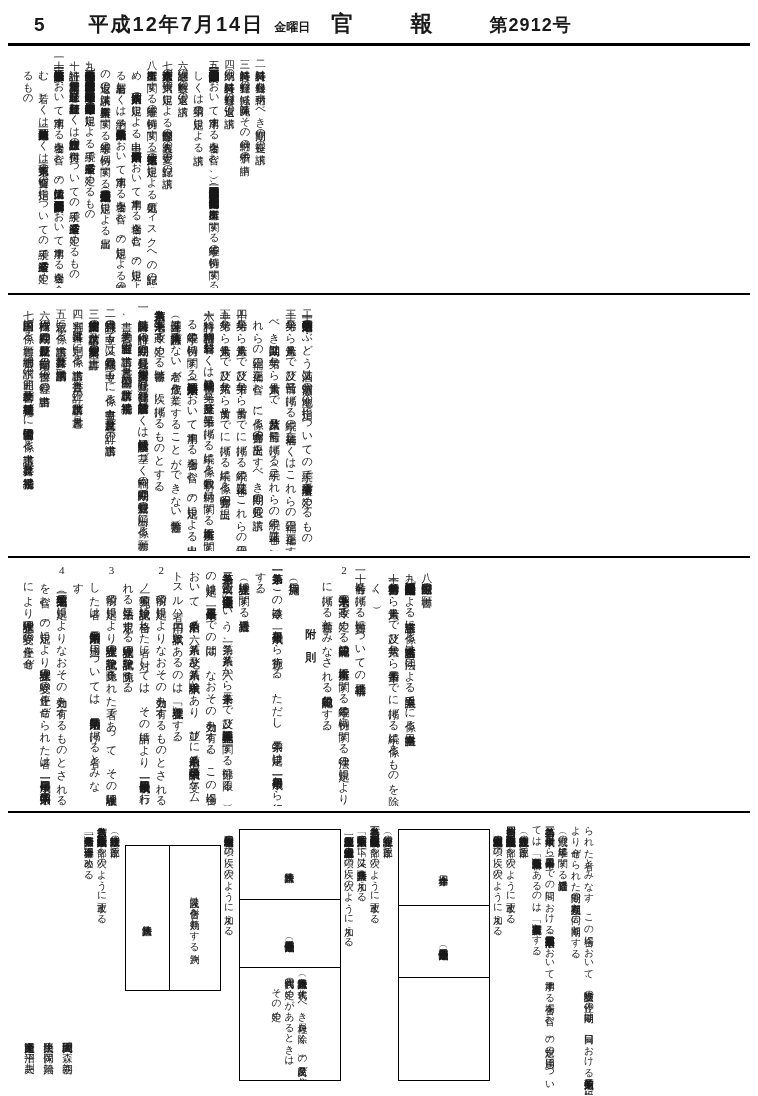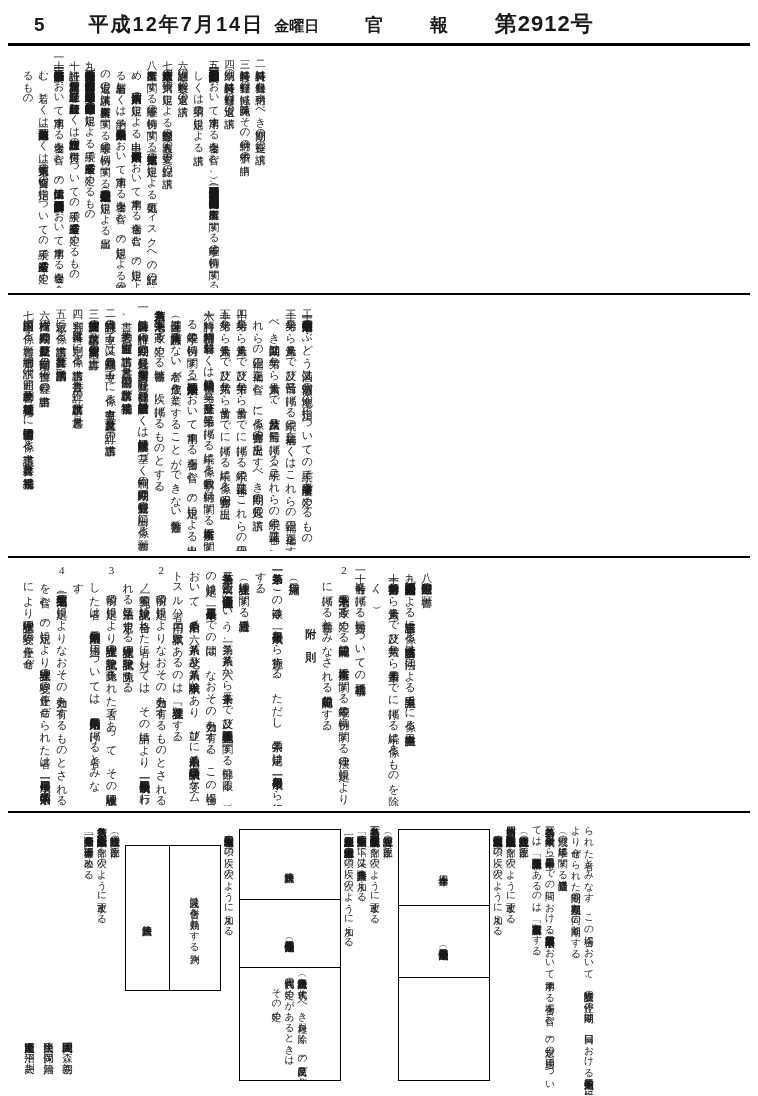--- a/index.html
+++ b/index.html
@@ -5,23 +5,23 @@
   * { box-sizing: border-box; }
   html,body { margin:0; padding:0; background:#e8e8e8; }
   .page {
     width:758px; height:1096px; margin:0 auto; background:#ffffff; color:#1a1a1a;
     font-family:"Liberation Serif","DejaVu Serif",serif; overflow:hidden; position:relative;
   }
   
   .hdr { display:flex; align-items:baseline; padding:9px 26px 4px 34px; }
   .hdr .pg   { font-size:19px; font-weight:bold; font-family:"Liberation Sans","DejaVu Sans",sans-serif; }
   .hdr .date { font-size:20px; font-weight:bold; margin-left:44px; letter-spacing:2px; font-family:"Liberation Sans","DejaVu Sans",sans-serif;}
-  .hdr .dow  { font-size:15px; font-weight:bold; margin-left:10px; font-family:"Liberation Sans","DejaVu Sans",sans-serif;}
-  .hdr .kanpo{ font-size:18px; font-weight:bold; margin-left:46px; letter-spacing:2.6em; white-space:nowrap;}
-  .hdr .no   { font-size:22px; font-weight:bold; margin-left:0px; letter-spacing:1px; font-family:"Liberation Sans","DejaVu Sans",sans-serif;}
+  .hdr .dow  { font-size:12px; font-weight:bold; margin-left:10px; font-family:"Liberation Sans","DejaVu Sans",sans-serif;}
+  .hdr .kanpo{ font-size:22px; font-weight:bold; margin-left:21px; letter-spacing:2.6em; white-space:nowrap;}
+  .hdr .no   { font-size:18px; font-weight:bold; margin-left:0px; letter-spacing:1px; font-family:"Liberation Sans","DejaVu Sans",sans-serif;}
   .rule  { border-top:3px solid #000; margin:0 8px; }
   .rule2 { border-top:2px solid #000; margin:0 8px; }
   
   .band { writing-mode:vertical-rl; margin:6px 20px 5px 20px; overflow:hidden; }
   #band1 { height:236px; font-size:10.5px; line-height:15.5px; }
   #band2 { height:250px; font-size:11px;   line-height:16.4px; }
   #band3 { height:242px; font-size:11px;   line-height:16.6px; }
   #band4 { height:276px; font-size:9.8px;  line-height:13px; }
   .band p { margin:0; }
   p.item  { padding-block-start:0; padding-inline-start:1em; text-indent:-1em; }

